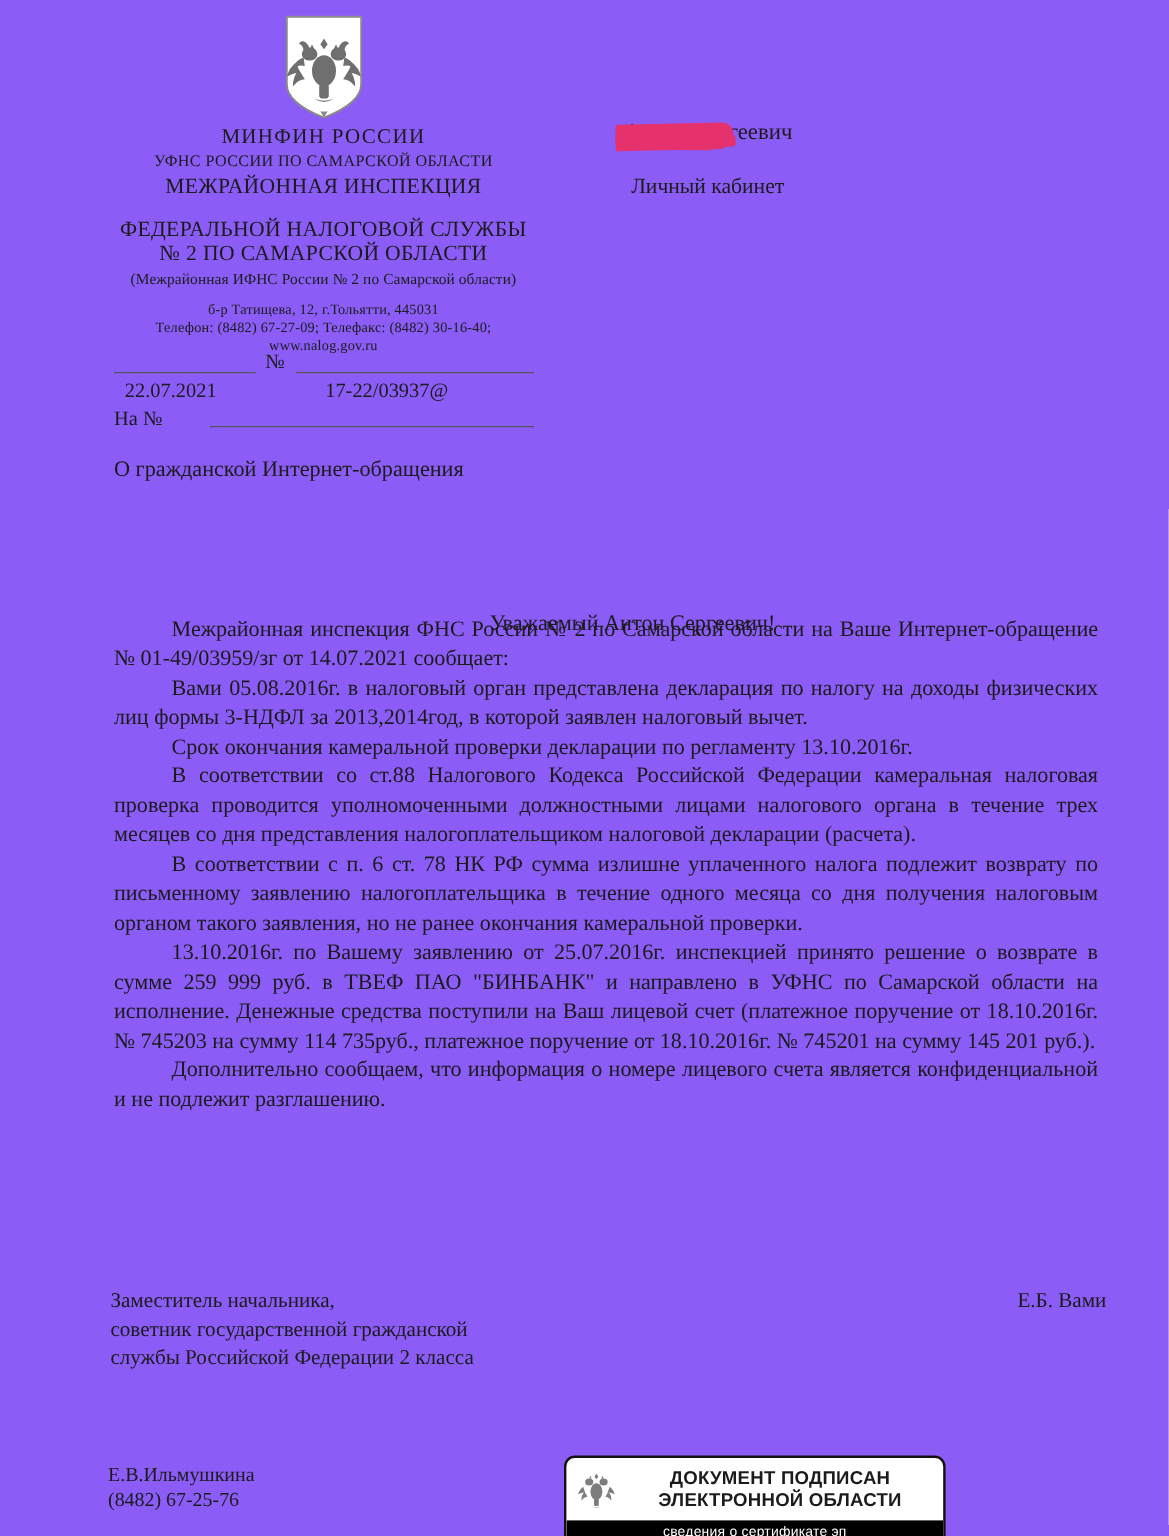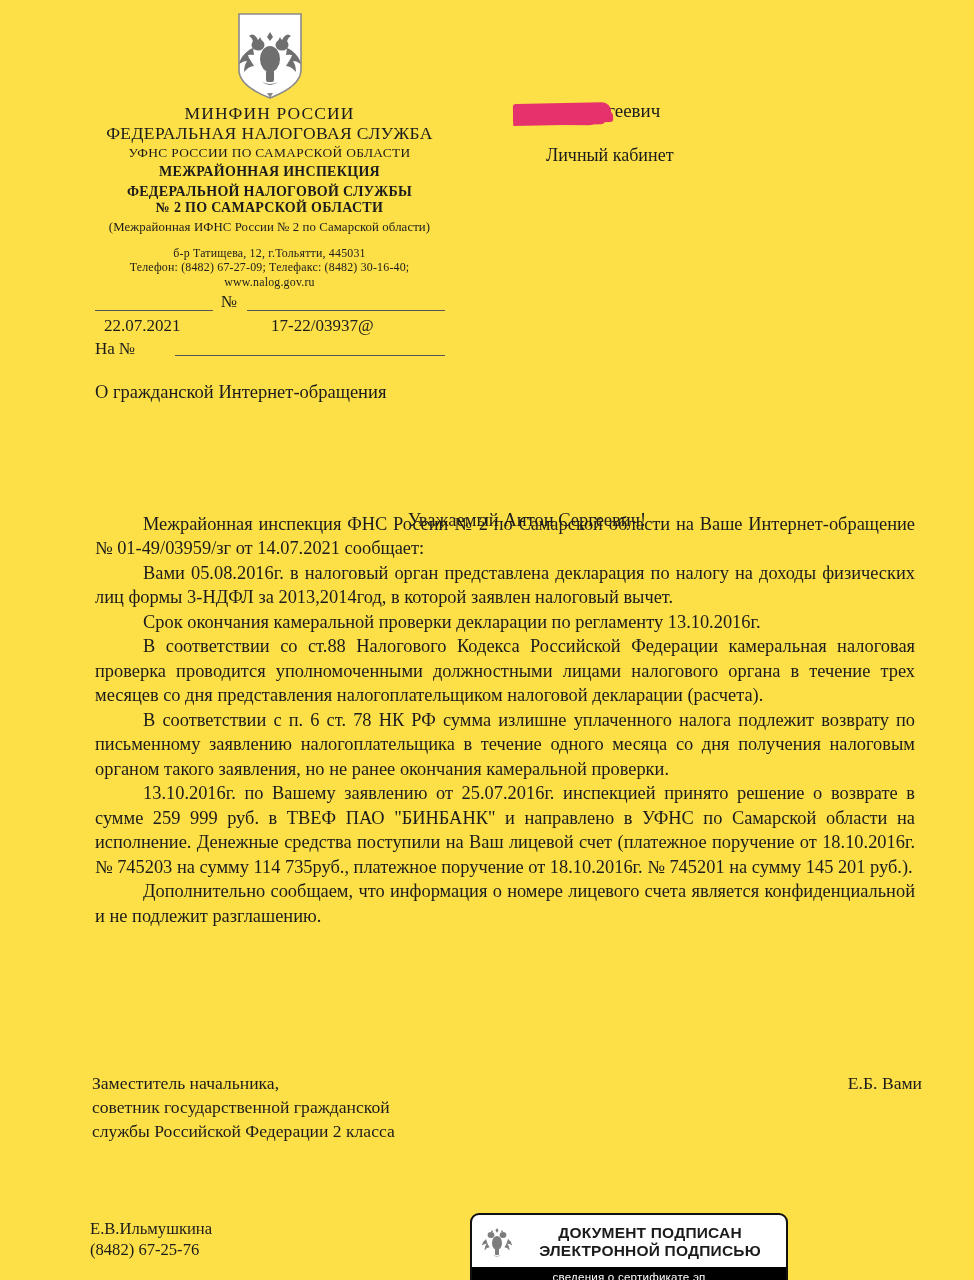--- a/index.html
+++ b/index.html
@@ -14,21 +14,21 @@
     position: relative;
     overflow: hidden;
     font-family: "Liberation Serif", "DejaVu Serif", serif;
     color: #1b1b1b;
     -webkit-font-smoothing: antialiased;
   }
 
   .page {
     position: absolute;
     inset: 0;
-    background: #fde047;
+    background: #8b5cf6;
   }
 
   
   .letterhead {
     position: absolute;
     left: 92px;
     top: 12px;
     width: 355px;
     text-align: center;
   }
@@ -51,22 +51,22 @@
     font-size: 17.5px;
     font-weight: 400;
     letter-spacing: 0.4px;
   }
   .lh-3 {
     font-size: 13.4px;
     letter-spacing: 0.35px;
     margin-top: 2px;
   }
   .lh-bold {
-    font-size: 14px;
-    font-weight: 700;
+    font-size: 18px;
+    font-weight: 400;
     letter-spacing: 0.3px;
     margin-top: 4px;
   }
   .lh-paren {
     font-size: 12.8px;
     margin-top: 5px;
     letter-spacing: 0.1px;
   }
   .lh-addr {
     font-size: 11.9px;
@@ -107,21 +107,21 @@
     top: 11px;
     width: 72px;
     height: 11px;
     background: #e5326c;
     border-radius: 4px 2px 8px 6px;
     transform: rotate(1.8deg);
   }
   .addressee-sub {
     font-size: 18px;
     margin-top: 22px;
-    margin-left: 26px;
+    margin-left: 6px;
   }
 
   
   .refblock {
     position: absolute;
     left: 95px;
     top: 296px;
     width: 360px;
     font-size: 17px;
   }
@@ -294,24 +294,23 @@
         <path d="M16 46 q-5 6 -5 14 q5 -6 10 -6 Z"></path>
         <path d="M58 46 q5 6 5 14 q-5 -6 -10 -6 Z"></path>
         <path d="M20 36 q-6 2 -9 8 q6 -2 10 -1 Z"></path>
         <path d="M54 36 q6 2 9 8 q-6 -2 -10 -1 Z"></path>
         <rect x="33" y="58" width="8" height="12" rx="2"></rect>
         <path d="M29 70 q8 6 16 0 q-8 4 -16 0 Z"></path>
       </g>
       <path d="M37 86 l-3 -5 h6 Z" fill="#8a8a8a"></path>
     </svg>
     <div class="lh-line lh-1">МИНФИН РОССИИ</div>
-    <div class="lh-line lh-2">ФЕДЕРАЛЬНАЯ НАЛОГОВАЯ СЛУЖБА</div>
     <div class="lh-line lh-3">УФНС РОССИИ ПО САМАРСКОЙ ОБЛАСТИ</div>
     <div class="lh-line lh-bold">МЕЖРАЙОННАЯ ИНСПЕКЦИЯ</div>
-    <div class="lh-line lh-bold" style="margin-top:4px">ФЕДЕРАЛЬНОЙ НАЛОГОВОЙ СЛУЖБЫ</div>
+    <div class="lh-line lh-bold" style="margin-top:16px">ФЕДЕРАЛЬНОЙ НАЛОГОВОЙ СЛУЖБЫ</div>
     <div class="lh-line lh-bold" style="margin-top:0">№ 2 ПО САМАРСКОЙ ОБЛАСТИ</div>
     <div class="lh-line lh-paren">(Межрайонная ИФНС России № 2 по Самарской области)</div>
     <div class="lh-line lh-addr">
       <div>б-р Татищева, 12, г.Тольятти, 445031</div>
       <div>Телефон: (8482) 67-27-09; Телефакс: (8482) 30-16-40;</div>
       <div>www.nalog.gov.ru</div>
     </div>
   </div>
 
   <div class="addressee">
@@ -381,20 +380,20 @@
           <path d="M6 18 q-3.2 2.2 -4.2 6.4 q3.2 -2.2 5.8 -1.6 Z"></path>
           <path d="M28 18 q3.2 2.2 4.2 6.4 q-3.2 -2.2 -5.8 -1.6 Z"></path>
           <path d="M7 22 q-2.6 3.2 -2.6 7.4 q2.6 -3.2 5.2 -3.2 Z"></path>
           <path d="M27 22 q2.6 3.2 2.6 7.4 q-2.6 -3.2 -5.2 -3.2 Z"></path>
           <rect x="15" y="28" width="4" height="6" rx="1"></rect>
           <path d="M13 34 q4 3 8 0 q-4 2 -8 0 Z"></path>
         </g>
       </svg>
       <div class="estamp-titles">
         <div>ДОКУМЕНТ ПОДПИСАН</div>
-        <div>ЭЛЕКТРОННОЙ ПОДПИСЬЮ</div>
+        <div>ЭЛЕКТРОННОЙ ОБЛАСТИ</div>
       </div>
     </div>
     <div class="estamp-bar">сведения о сертификате эп</div>
 
   </div>
 
 </div>
 
 </body></html>

